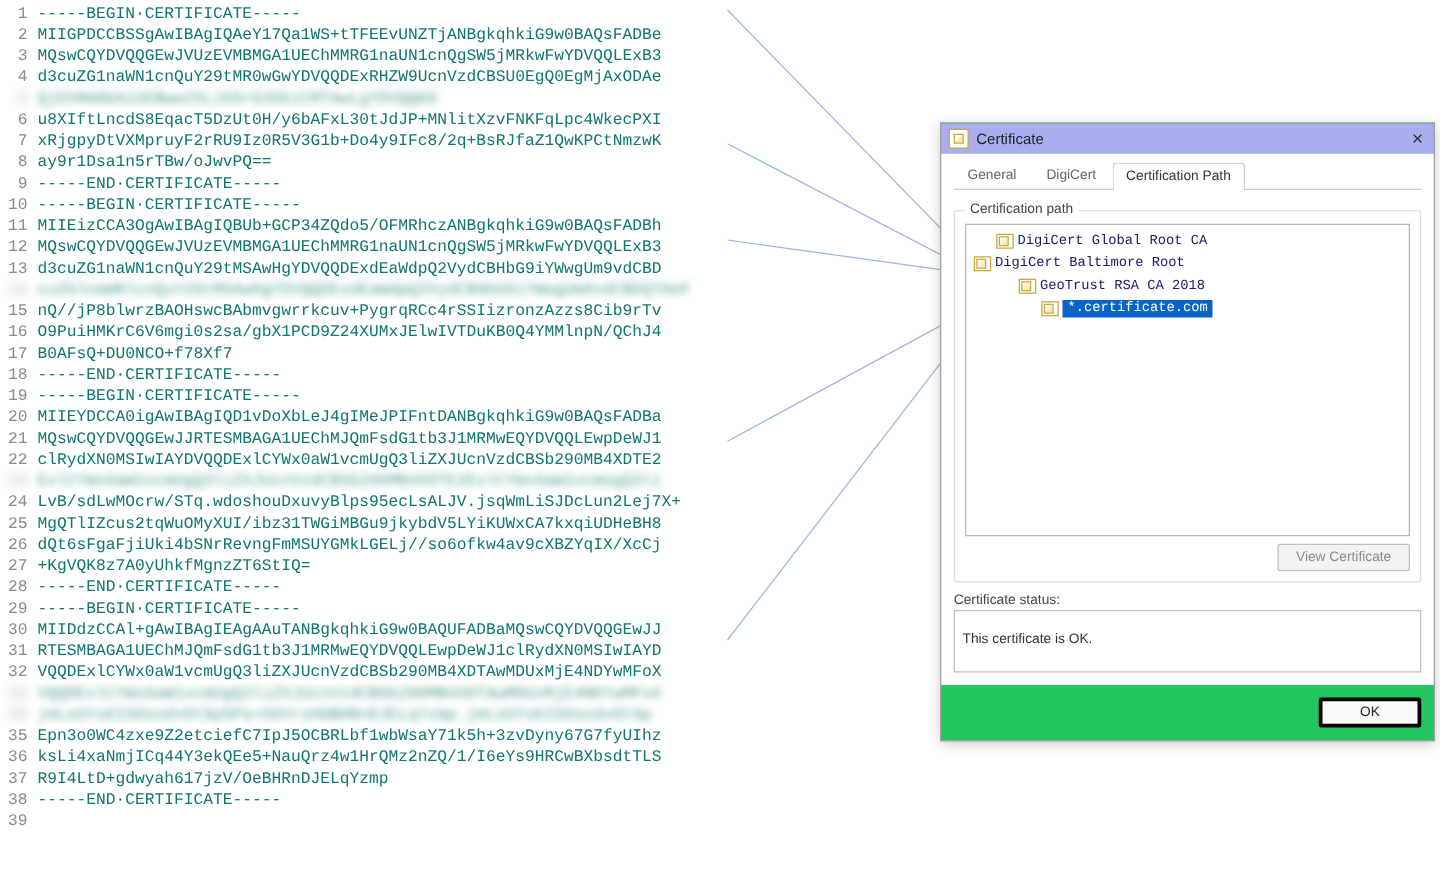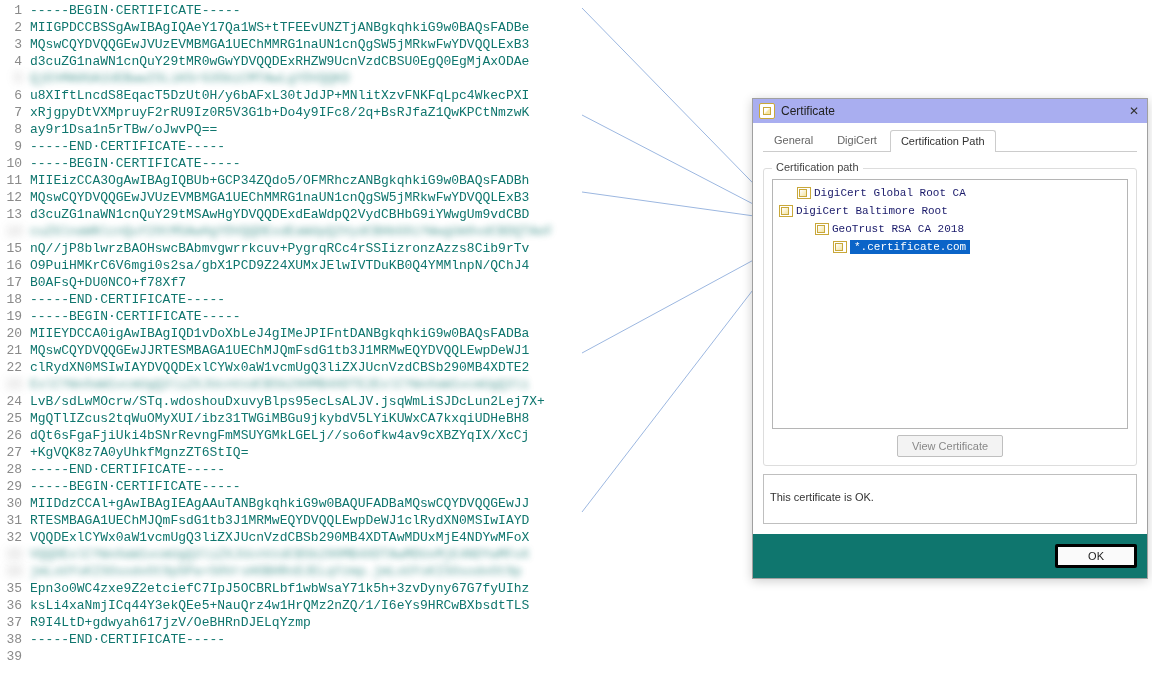--- a/index.html
+++ b/index.html
@@ -44,21 +44,21 @@
     height: 697px;
     pointer-events: none;
   }
 
   .cert-window {
     position: absolute;
     left: 752px;
     top: 98px;
     width: 396px;
     border: 1px solid #a0a0a0;
-    background: #0f766e;
+    background: #22c55e;
     box-shadow: 0 2px 10px rgba(0,0,0,0.2);
   }
   .titlebar {
     height: 24px;
     background: #a9aef0;
     display: flex;
     align-items: center;
     padding: 0 4px 0 6px;
     color: #222;
   }
@@ -163,21 +163,21 @@
     border: 1px solid #c9a83a;
     background: linear-gradient(135deg,#fff,#f4e4a0);
   }
   .tree-node.selected .label {
     background: #0a64c8;
     color: #fff;
     padding: 1px 4px;
   }
   .tree-indent { display: inline-block; }
 
-  .view-cert-row { text-align: center; margin-top: 6px; }
+  .view-cert-row { text-align: right; margin-top: 6px; }
   .btn {
     display: inline-block;
     border: 1px solid #bfbfbf;
     background: #f3f3f3;
     padding: 4px 14px;
     font-size: 11px;
     color: #888;
     border-radius: 2px;
     cursor: pointer;
   }
@@ -248,20 +248,21 @@
             <span class="tree-indent" style="width: 54px;"></span>
             <span class="node-icon"></span>
             <span class="label">*.certificate.com</span>
           </div>
         </div>
       <div class="view-cert-row">
         <span class="btn">View Certificate</span>
       </div>
     </div>
 
+    <div class="status-label">Certificate status:</div>
     <div class="status-box">
       <span>This certificate is OK.</span>
     </div>
   </div>
   <div class="bottom-row">
     <span class="btn ok">OK</span>
   </div>
 </div>
 
 </body></html>

